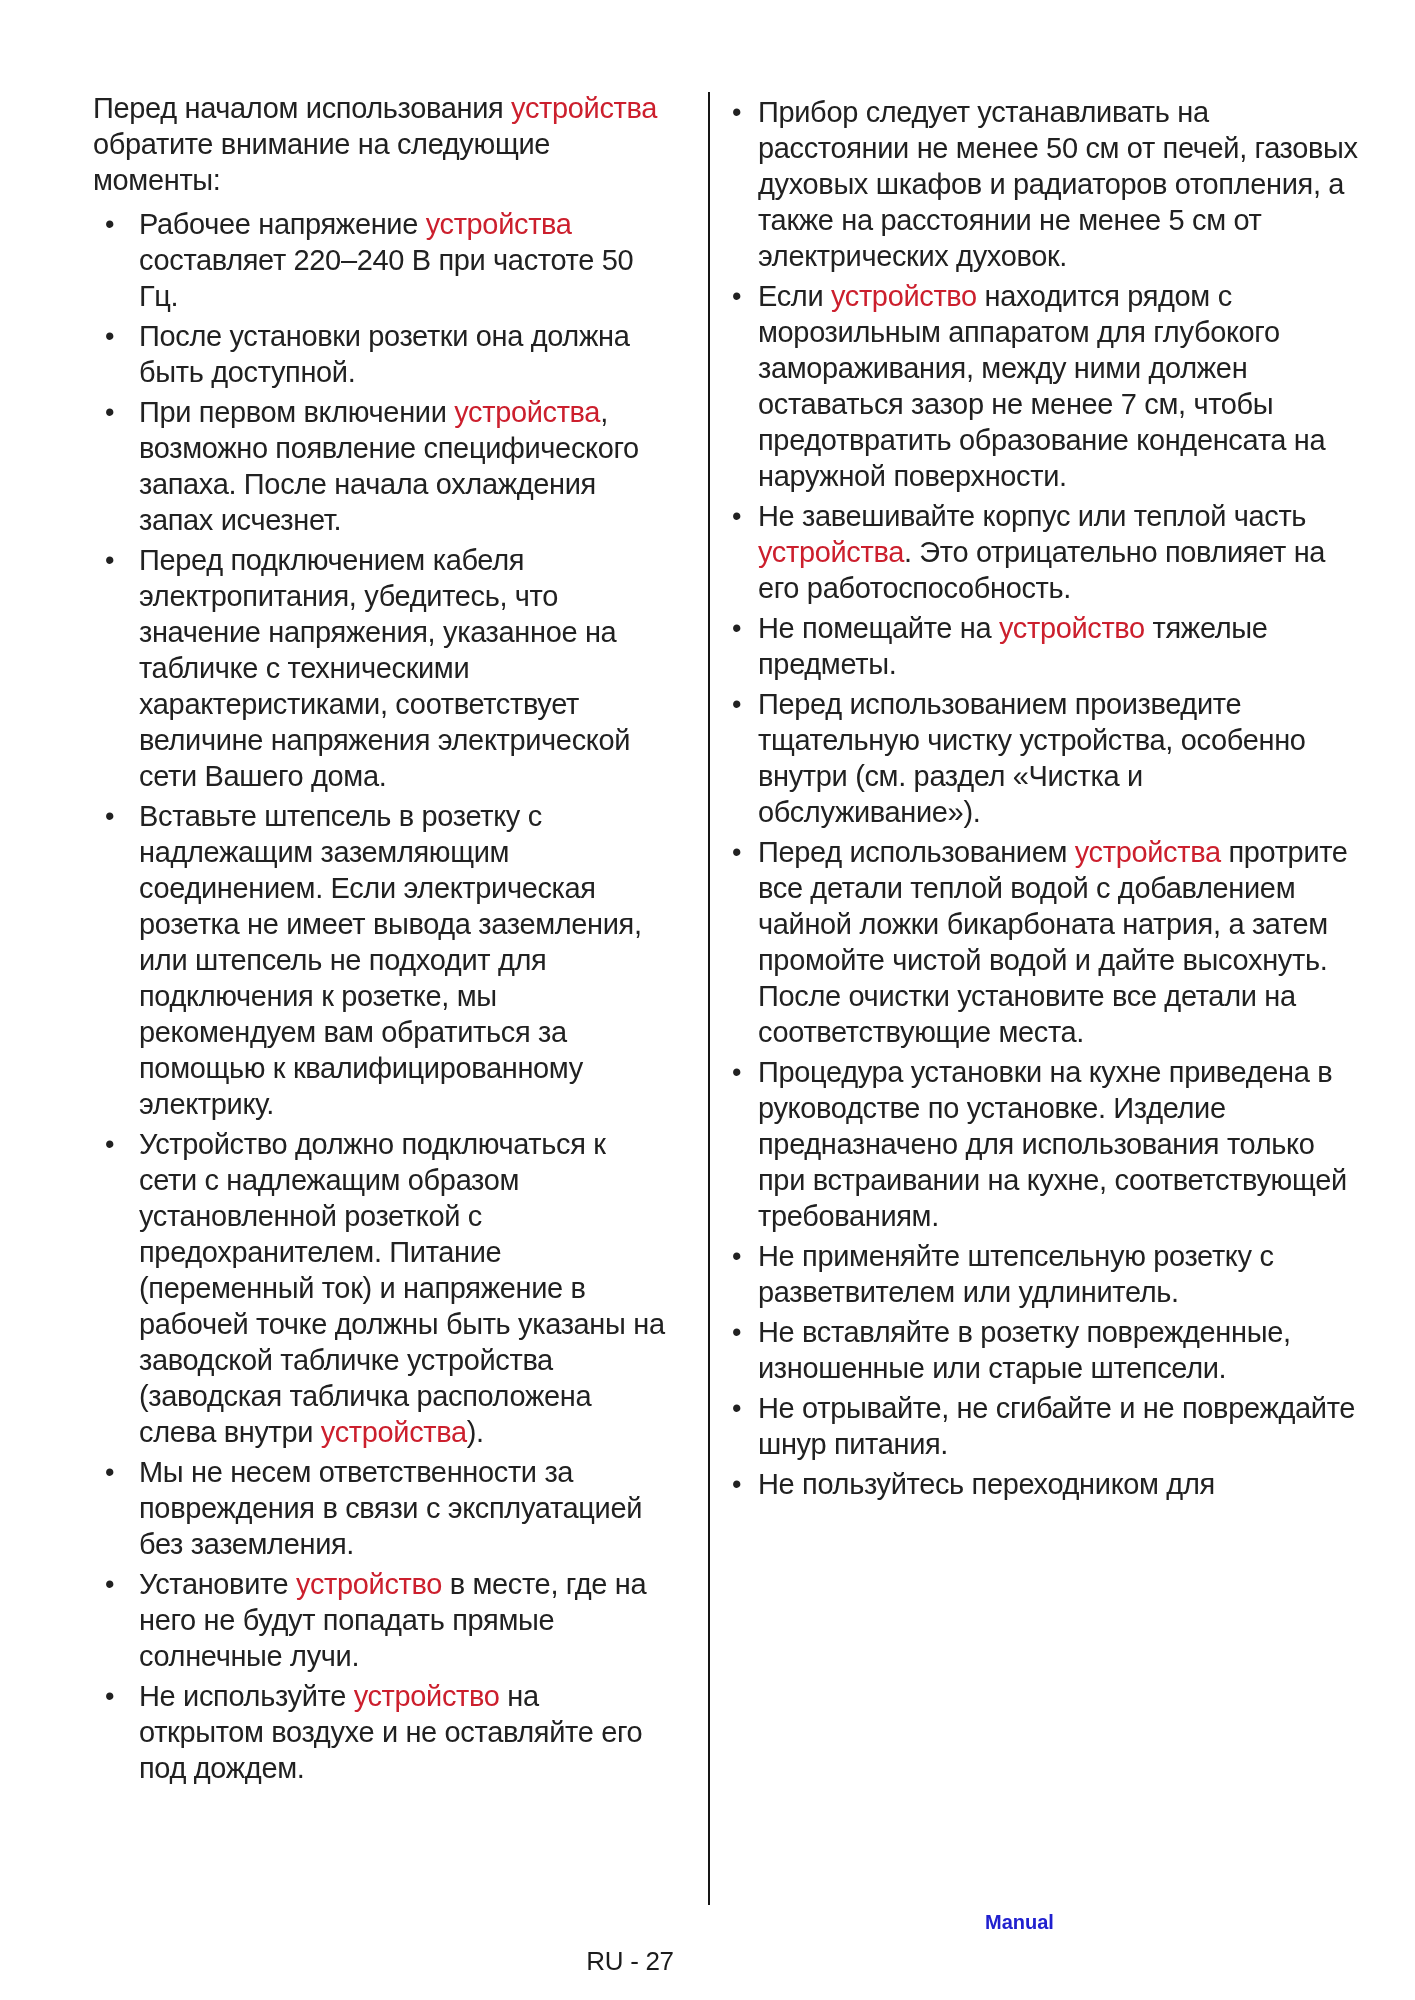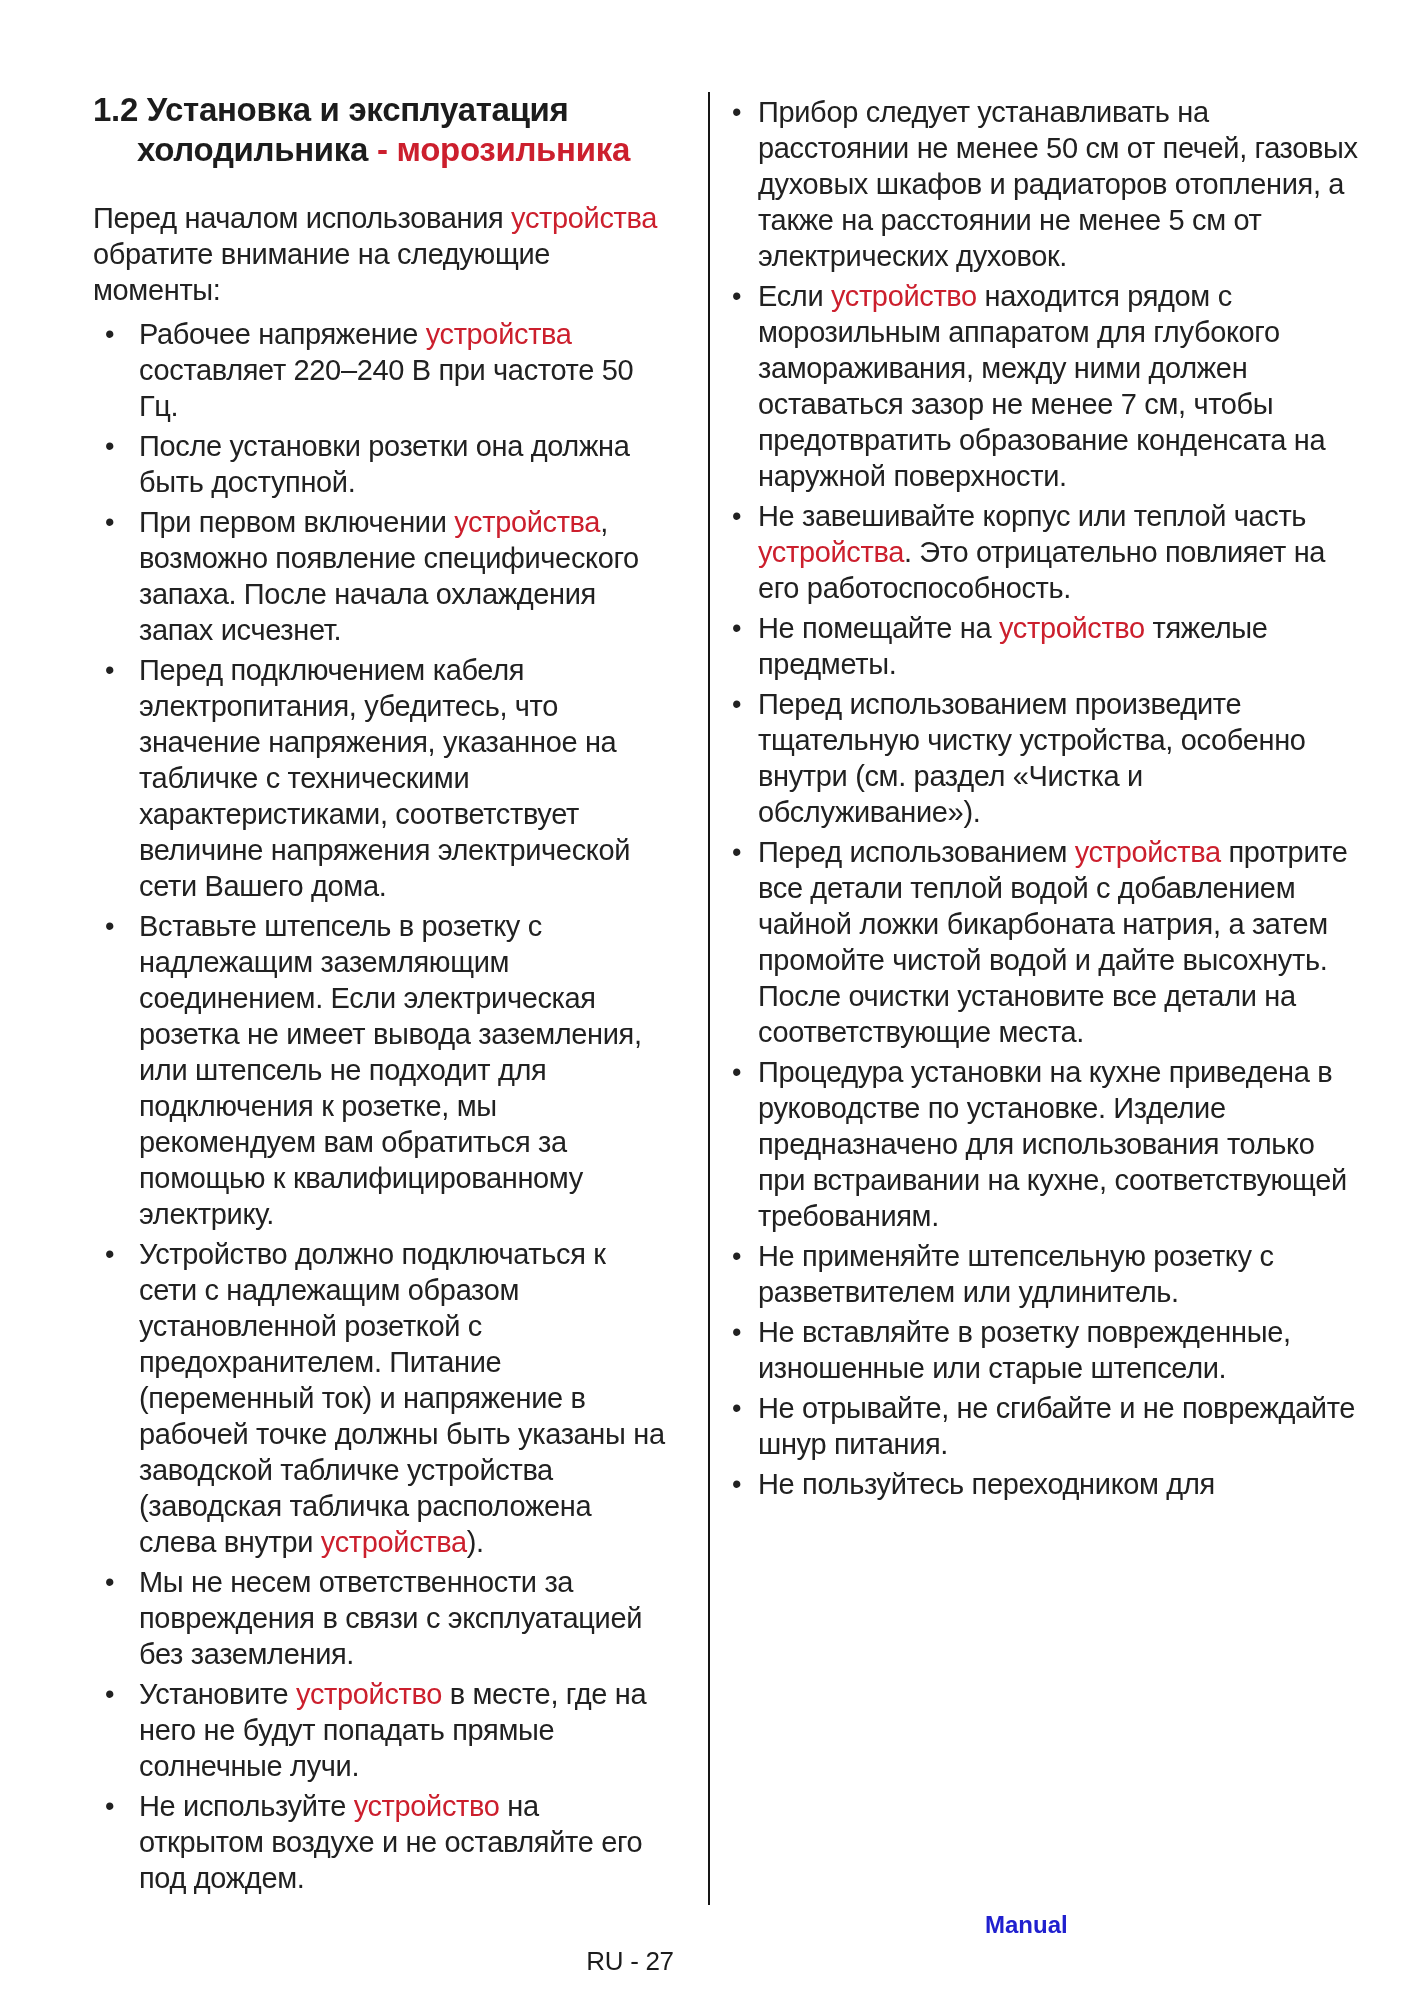--- a/index.html
+++ b/index.html
@@ -23,37 +23,33 @@
   ul.bullets li::before{
     content:"\2022";
     position:absolute;left:8px;top:0px;
     font-size:27px;color:#212121;
   }
   .col-right ul.bullets li::before{left:16px;}
   .red{color:#cc1f2d;}
   .divider{position:absolute;left:708px;top:92px;width:2px;height:1813px;background:#161616;}
   .manual-link{
     position:absolute;left:985px;top:1911px;
-    font-size:24px;font-weight:bold;color:#2020cf;cursor:pointer;
+    font-size:20px;font-weight:bold;color:#2020cf;cursor:pointer;
   }
   .page-number{
     position:absolute;left:555px;top:1946px;width:150px;
     font-size:26px;text-align:center;color:#1c1c1c;letter-spacing:-0.3px;
   }
 </style>
 </head>
 <body>
 
 <div class="page">
 
   <section class="col col-left">
-    <h2>
-      <span class="h-line">1.2 Установка и эксплуатация</span>
-      <span class="h-line h-line-2"><span>холодильника </span><span class="red">- морозильника</span></span>
-    </h2>
     <p class="intro"><span>Перед началом использования </span><span class="red">устройства</span><span> обратите внимание на следующие моменты:</span></p>
     <ul class="bullets">
         <li><span>Рабочее напряжение </span><span class="red">устройства</span><span> составляет 220–240 В при частоте 50 Гц.</span></li>
         <li><span>После установки розетки она должна быть доступной.</span></li>
         <li><span>При первом включении </span><span class="red">устройства</span><span>, возможно появление специфического запаха. После начала охлаждения запах исчезнет.</span></li>
         <li><span>Перед подключением кабеля электропитания, убедитесь, что значение напряжения, указанное на табличке с техническими характеристиками, соответствует величине напряжения электрической сети Вашего дома.</span></li>
         <li><span>Вставьте штепсель в розетку с надлежащим заземляющим соединением. Если электрическая розетка не имеет вывода заземления, или штепсель не подходит для подключения к розетке, мы рекомендуем вам обратиться за помощью к квалифицированному электрику.</span></li>
         <li><span>Устройство должно подключаться к сети с надлежащим образом установленной розеткой с предохранителем. Питание (переменный ток) и напряжение в рабочей точке должны быть указаны на заводской табличке устройства (заводская табличка расположена слева внутри </span><span class="red">устройства</span><span>).</span></li>
         <li><span>Мы не несем ответственности за повреждения в связи с эксплуатацией без заземления.</span></li>
         <li><span>Установите </span><span class="red">устройство</span><span> в месте, где на него не будут попадать прямые солнечные лучи.</span></li>

